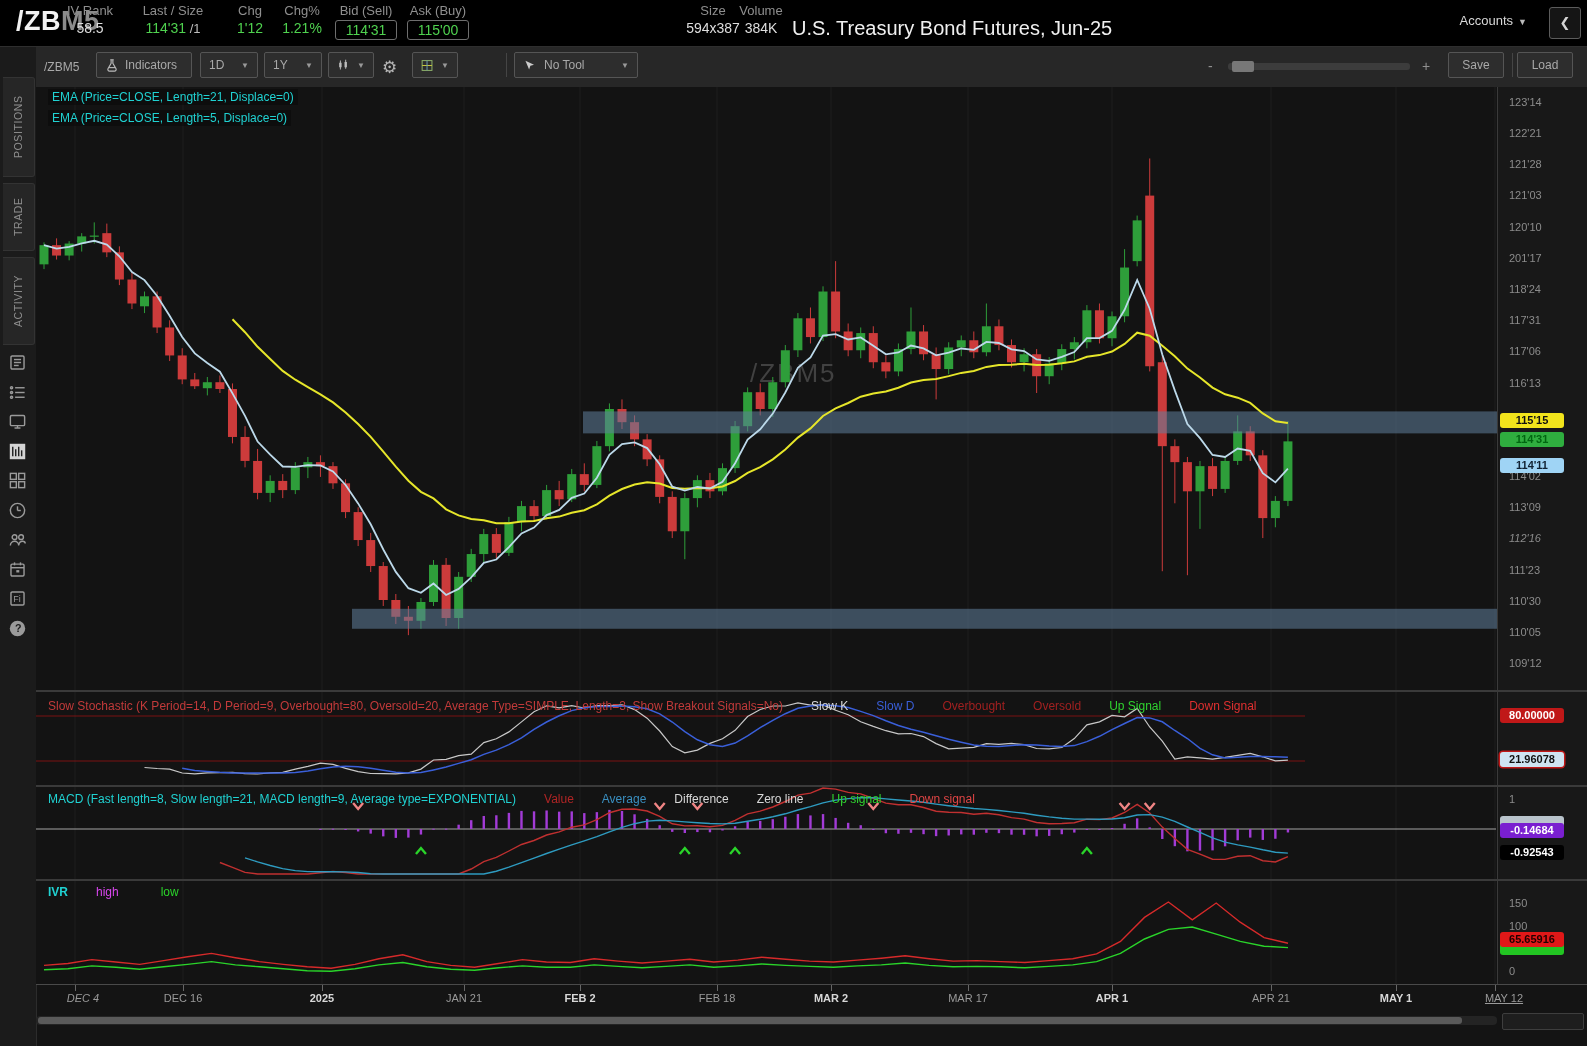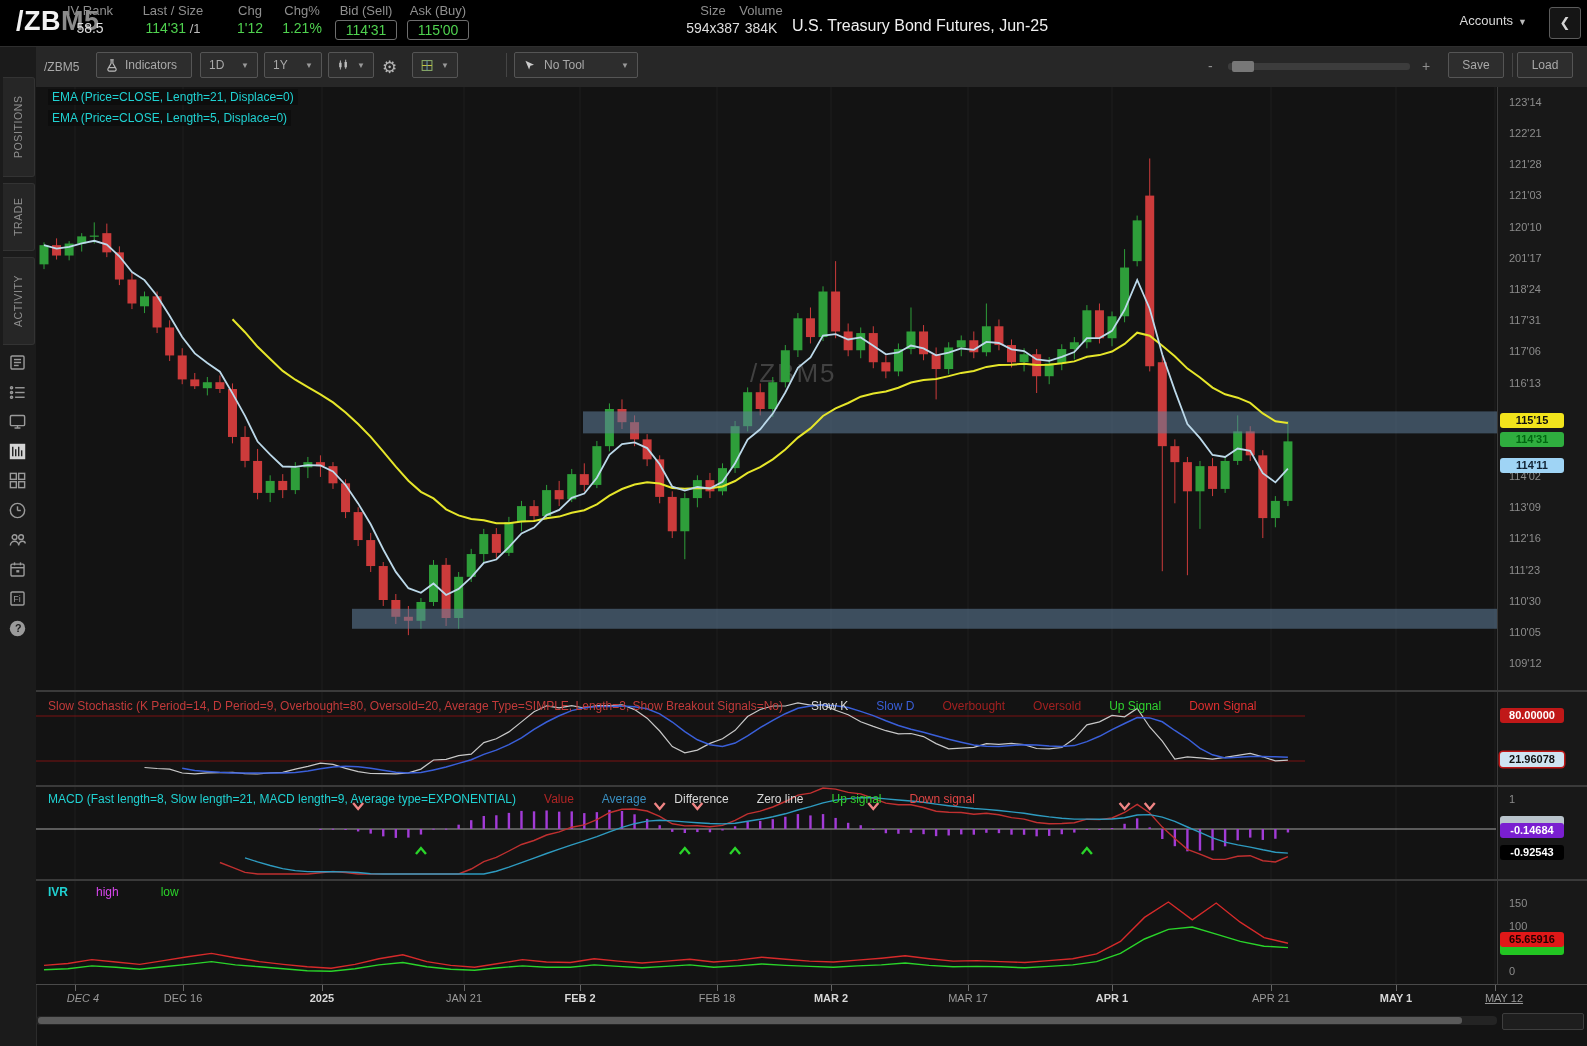--- a/index.html
+++ b/index.html
@@ -10,21 +10,21 @@
   #header{position:absolute;left:0;top:0;width:1587px;height:46px;background:#000;border-bottom:1px solid #2e2e2e;}
   #symbol{position:absolute;left:16px;top:6px;font-size:27px;font-weight:bold;color:#f2f2f2;letter-spacing:.5px;}
   #symbol .contract{color:#8b8b8b;font-weight:bold;}
   .stat{position:absolute;top:3px;text-align:center;}
   .stat .lbl{font-size:13px;color:#8f8f8f;white-space:nowrap;}
   .stat .val{font-size:14px;margin-top:2px;white-space:nowrap;}
   .stat .val.green{color:#4fd24f;}
   .stat .val.white{color:#dedede;}
   .stat .suffix{color:#bdbdbd;font-size:13px;}
   .stat .valbox{border:1px solid #6e6e6e;border-radius:3px;padding:1px 10px;display:inline-block;}
-  #hdr-desc{position:absolute;left:792px;top:17px;font-size:16px;color:#f0f0f0;white-space:nowrap;}
+  #hdr-desc{position:absolute;left:792px;top:17px;font-size:20px;color:#f0f0f0;white-space:nowrap;}
   #accounts{position:absolute;right:60px;top:13px;font-size:13px;color:#d8d8d8;text-align:center;}
   #accounts .car{font-size:9px;color:#bbb;margin-left:5px;}
   #hdr-collapse{position:absolute;right:6px;top:7px;width:30px;height:30px;border:1px solid #5c5c5c;border-radius:3px;color:#d5d5d5;font-size:13px;text-align:center;line-height:30px;background:#151515;}
   
   #sidebar{position:absolute;left:0;top:47px;width:36px;height:999px;background:#1b1b1b;border-right:1px solid #2c2c2c;}
   .vtab{position:absolute;left:3px;width:31px;background:#262626;border:1px solid #333;border-right:none;border-radius:3px 0 0 3px;
         color:#8f8f8f;font-size:10.5px;letter-spacing:.6px;writing-mode:vertical-rl;transform:rotate(180deg);
         text-align:center;}
   .sideicon{position:absolute;left:8px;width:20px;height:20px;}
   .sideicon svg{width:19px;height:19px;stroke:#9a9a9a;fill:none;stroke-width:1.2;}
@@ -618,21 +618,21 @@
     <div class="pricelab" style="top: 158px;">121'28</div>
     <div class="pricelab" style="top: 189px;">121'03</div>
     <div class="pricelab" style="top: 221px;">120'10</div>
     <div class="pricelab" style="top: 252px;">201'17</div>
     <div class="pricelab" style="top: 283px;">118'24</div>
     <div class="pricelab" style="top: 314px;">117'31</div>
     <div class="pricelab" style="top: 345px;">117'06</div>
     <div class="pricelab" style="top: 377px;">116'13</div>
     <div class="pricelab" style="top: 470px;">114'02</div>
     <div class="pricelab" style="top: 501px;">113'09</div>
-    <div class="pricelab" style="top: 532px;">112'16</div>
+    <div class="pricelab" style="top: 532px; font-style: italic;">112'16</div>
     <div class="pricelab" style="top: 564px;">111'23</div>
     <div class="pricelab" style="top: 595px;">110'30</div>
     <div class="pricelab" style="top: 626px;">110'05</div>
     <div class="pricelab" style="top: 657px;">109'12</div>
     <div class="pricelab" style="top: 793px;">1</div>
     <div class="pricelab" style="top: 897px;">150</div>
     <div class="pricelab" style="top: 920px;">100</div>
     <div class="pricelab" style="top: 965px;">0</div>
   </div>
 <div id="axis-badges">

